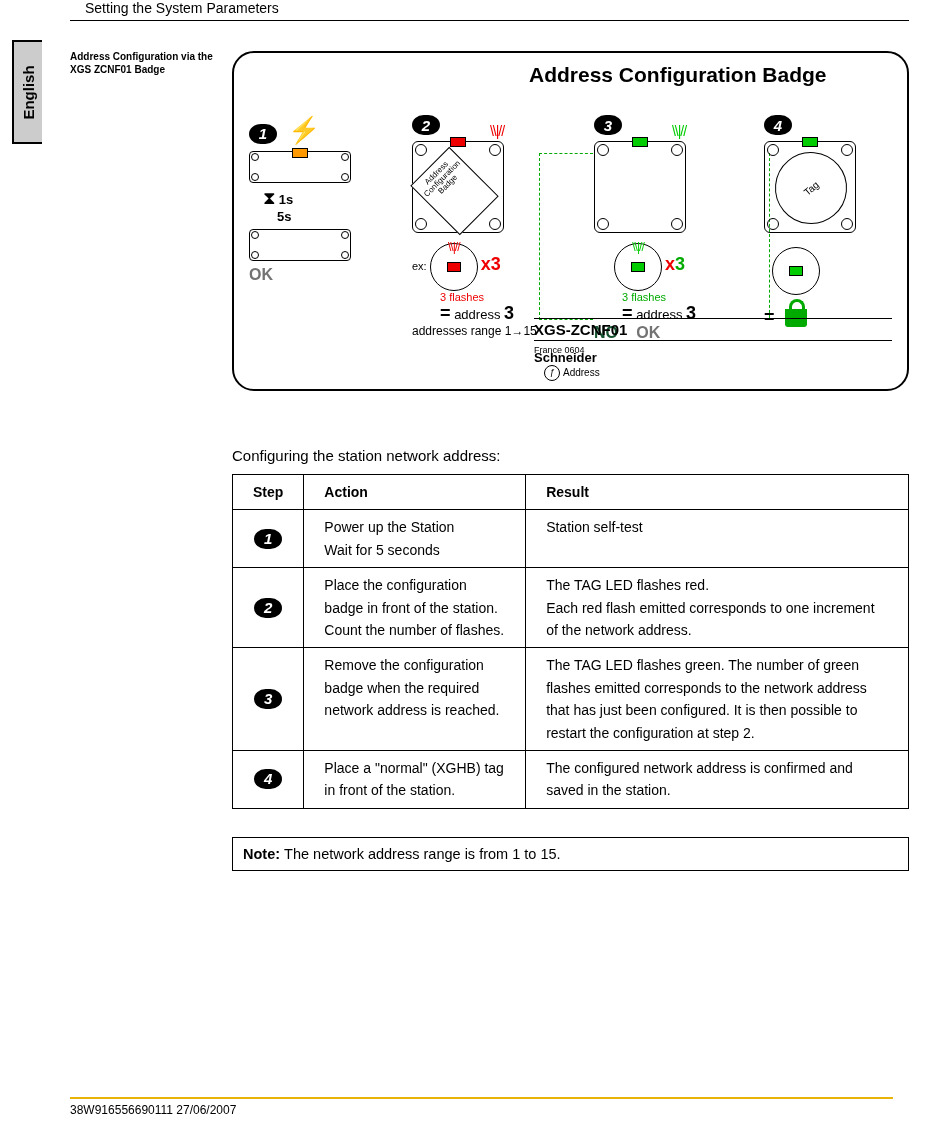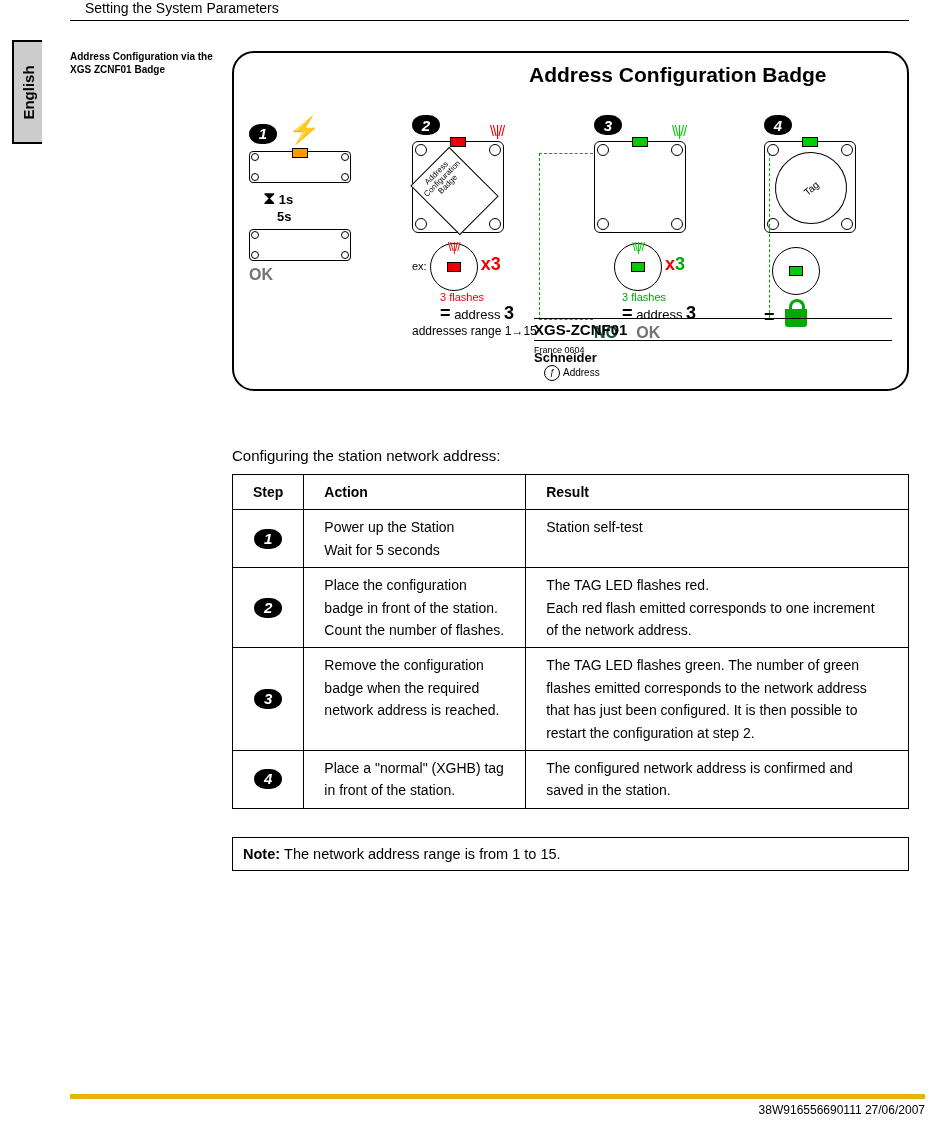--- a/index.html
+++ b/index.html
@@ -144,25 +144,25 @@
     border: 1px solid #000;
     padding: 8px 10px;
     margin-top: 28px;
     font-size: 14.5px;
   }
   .note-box b { font-weight: bold; }
   .footer {
     position: absolute;
     bottom: 16px;
     left: 70px;
-    right: 14px;
-    border-top: 5px solid #eab308;
+    right: 46px;
+    border-top: 2px solid #eab308;
     padding-top: 4px;
     display: flex;
-    justify-content: flex-end;
+    justify-content: flex-start;
     font-size: 12px;
   }
 </style>
 </head>
 <body>
 
 <div class="page">
 
   <div class="header-row">Setting the System Parameters</div>
 

